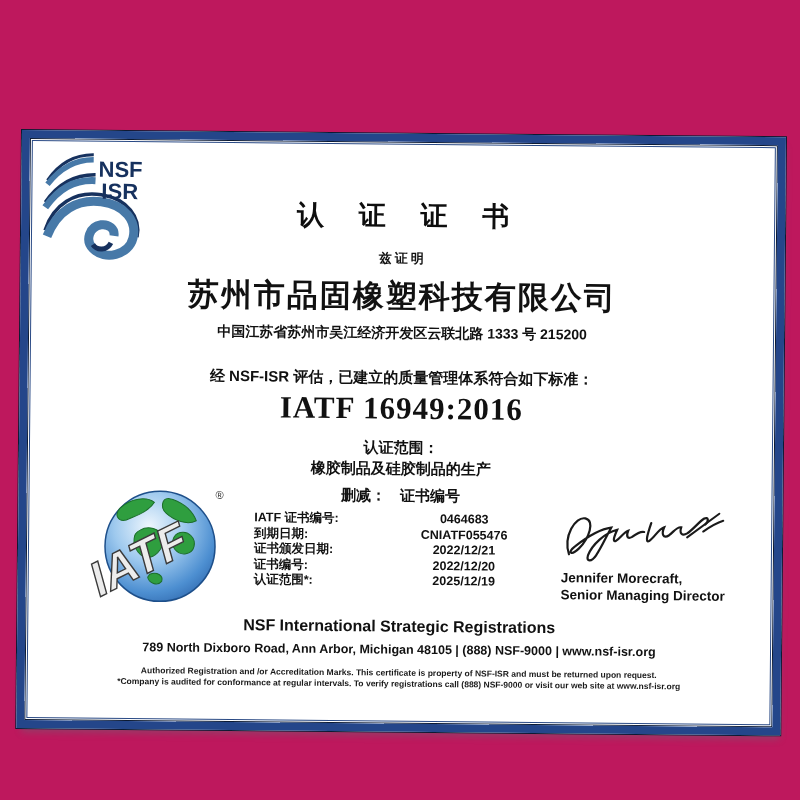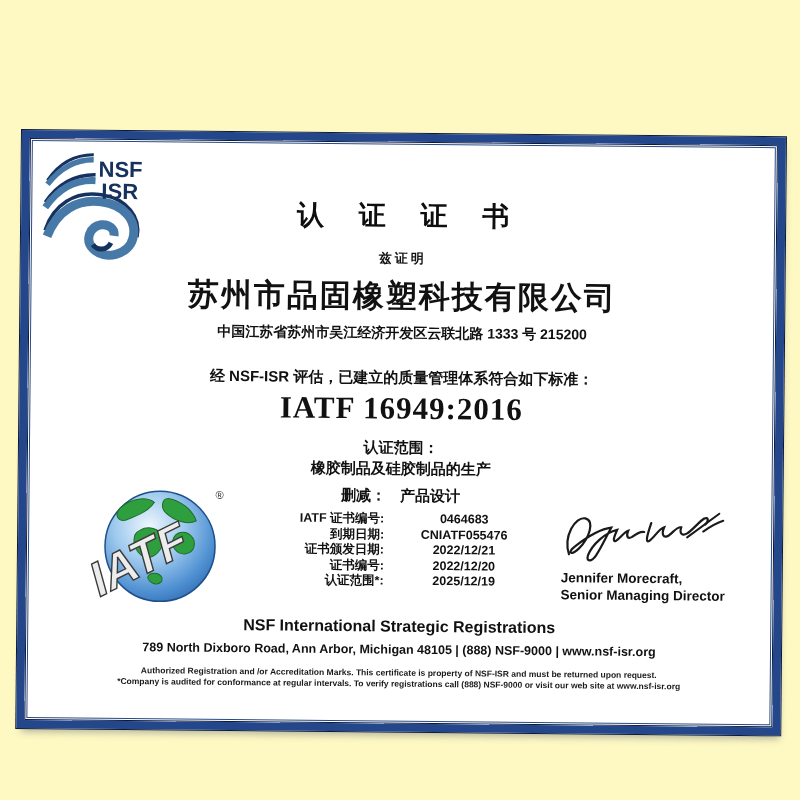--- a/index.html
+++ b/index.html
@@ -1,38 +1,38 @@
 <!DOCTYPE html>
 <html><head>
 <meta charset="utf-8">
 <style>
   html,body{margin:0;padding:0;width:800px;height:800px;background:#ffffff;overflow:hidden;
             font-family:"Liberation Sans",sans-serif;color:#111;}
-  .stage{position:relative;width:800px;height:800px;background:#fef9c3;}
+  .stage{position:relative;width:800px;height:800px;background:#be185d;}
   .cert{position:absolute;left:22px;top:130px;width:748px;height:582px;
         border:8px solid #24468a;background:#fff;
         box-shadow:0 0 0 1px #0c1a33, inset 0 0 0 1px #0c1a33, 2px 7px 7px -3px rgba(100,105,115,.45);
         transform:rotate(0.55deg);transform-origin:0 0;}
   .cert .pinstripe{position:absolute;inset:2px;border:1.5px solid #2a4a85;pointer-events:none;}
   .abs{position:absolute;}
   .centered{left:0;width:100%;text-align:center;}
   .title{top:56px;font-family:"Liberation Serif",serif;font-size:27px;font-weight:700;
          letter-spacing:14px;text-indent:14px;color:#0e0e0e;}
   .certify{top:108px;font-size:13px;font-weight:700;letter-spacing:3px;}
   .company{top:134px;font-size:31px;font-weight:800;letter-spacing:2px;}
   .address{top:183px;font-size:14px;font-weight:700;}
   .assessment{top:227px;font-size:15px;font-weight:700;}
   .standard{top:249px;font-family:"Liberation Serif",serif;font-size:31px;font-weight:800;letter-spacing:1px;}
   .scope-label{top:297px;font-size:15px;font-weight:800;}
   .scope-text{top:318px;font-size:15px;font-weight:700;}
   .exclusion{top:345px;font-size:15px;font-weight:800;}
   .exclusion .gap{display:inline-block;width:14px;}
   .details{top:370px;left:228px;width:420px;font-size:12.5px;font-weight:700;}
   .details .row{display:flex;line-height:15.5px;}
-  .details .lbl{width:130px;text-align:right;}
+  .details .lbl{width:130px;text-align:left;}
   .details .val{width:160px;text-align:center;}
   .sig-name{left:535px;top:426px;font-size:13.5px;font-weight:700;line-height:17px;}
   .footer-org{top:476px;font-size:16px;font-weight:800;}
   .footer-contact{top:501px;font-size:12.5px;font-weight:700;}
   .legal{top:526px;font-size:8.5px;line-height:10.5px;color:#1a1a1a;font-weight:600;}
   svg{overflow:visible;}
 </style>
 </head>
 <body>
 
@@ -55,21 +55,21 @@
     <div class="abs centered title">认 证 证 书</div>
     <div class="abs centered certify">兹证明</div>
     <div class="abs centered company">苏州市品固橡塑科技有限公司</div>
     <div class="abs centered address">中国江苏省苏州市吴江经济开发区云联北路 1333 号 215200</div>
     <div class="abs centered assessment">经 NSF-ISR 评估，已建立的质量管理体系符合如下标准：</div>
     <div class="abs centered standard">IATF 16949:2016</div>
     <div class="abs centered scope-label">认证范围：</div>
     <div class="abs centered scope-text">橡胶制品及硅胶制品的生产</div>
 
     <div class="abs centered exclusion">
-      <span>删减：</span><span class="gap"></span><span>产品设计</span>
+      <span>删减：</span><span class="gap"></span><span>证书编号</span>
     </div>
 
     <div class="abs details">
       <div class="row">
         <span class="lbl">IATF 证书编号:</span>
         <span class="val">0464683</span>
       </div>
       <div class="row">
         <span class="lbl">到期日期:</span>
         <span class="val">CNIATF055476</span>

